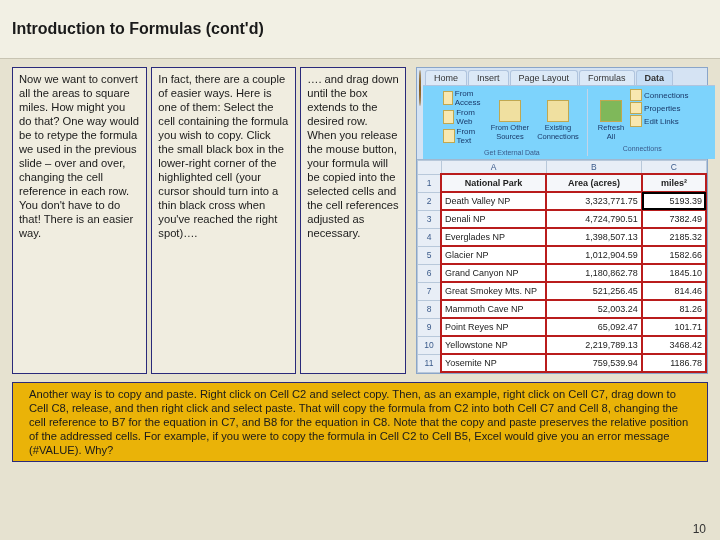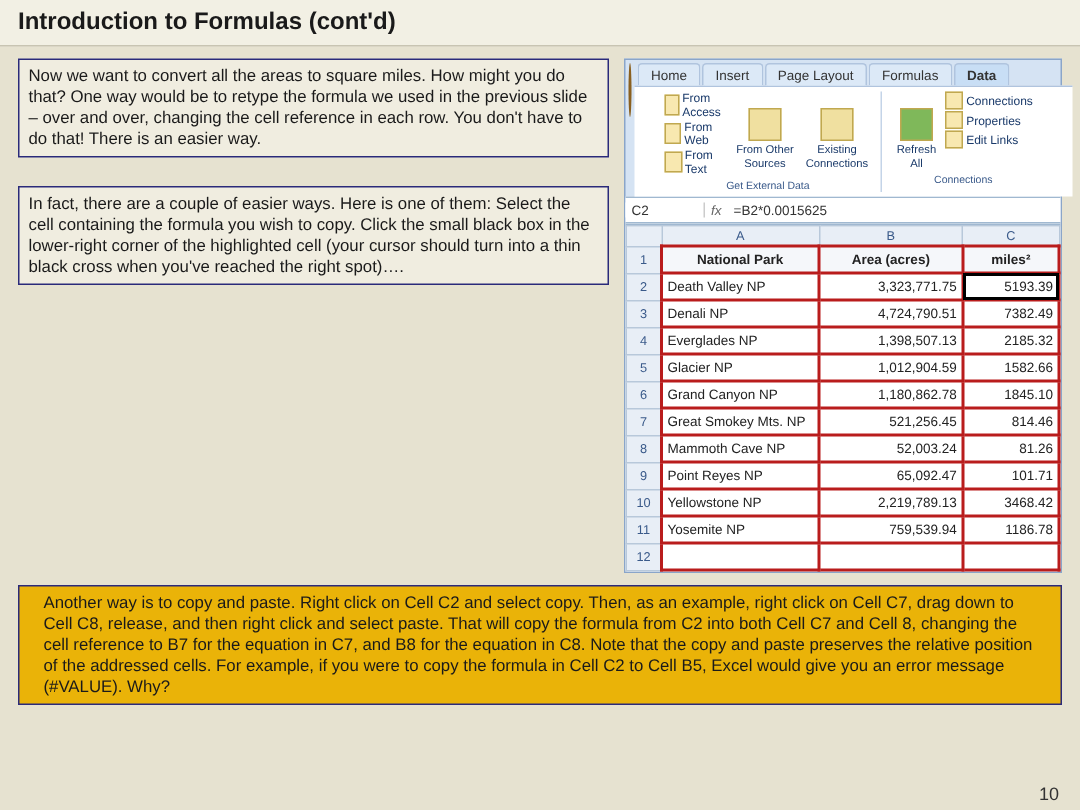--- a/index.html
+++ b/index.html
@@ -7,35 +7,35 @@
     width: 720px;
     height: 540px;
     background: #e6e2d0;
     font-family: Arial, sans-serif;
     position: relative;
     overflow: hidden;
   }
   .title-bar {
     background: #f2f0e4;
     border-bottom: 1px solid #c8c4b2;
-    padding: 6px 12px;
+    padding: 20px 12px;
     font-size: 16px;
     font-weight: bold;
     color: #1a1a1a;
   }
   .main {
     display: flex;
     padding: 8px 12px 4px 12px;
     gap: 10px;
   }
   .left-col {
     flex: 1;
     display: flex;
-    flex-direction: column;
-    gap: 19px;
+    flex-direction: row;
+    gap: 4px;
   }
   .text-box {
     border: 1px solid #2a2a7a;
     background: #f0ede0;
     padding: 4px 6px;
     font-size: 11.2px;
     line-height: 1.25;
     color: #1a1a1a;
   }
   .bottom-box {
@@ -84,21 +84,21 @@
     padding: 2px 8px;
     border: 1px solid #b0c4de;
     border-bottom: none;
     background: #dce9f7;
     border-radius: 3px 3px 0 0;
     margin-right: 1px;
   }
   .tab.active { background: #c8def5; font-weight: bold; }
   .ribbon {
     border-top: 1px solid #b0c4de;
-    background: #ffffff;
+    background: #7dd3fc;
     padding: 3px 20px;
     display: flex;
     gap: 8px;
   }
   .ribbon-group {
     display: flex;
     flex-direction: column;
     gap: 2px;
     border-right: 1px solid #c4d4e8;
     padding-right: 6px;
@@ -199,20 +199,21 @@
 </style>
 </head>
 <body>
 
 <div class="title-bar">Introduction to Formulas (cont'd)</div>
 
 <div class="main">
   <div class="left-col">
     <div class="text-box">Now we want to convert all the areas to square miles.  How might you do that?  One way would be to retype the formula we used in the previous slide – over and over, changing the cell reference in each row.  You don't have to do that!  There is an easier way.</div>
     <div class="text-box">In fact, there are a couple of easier ways.  Here is one of them: Select the cell containing the formula you wish to copy.  Click the small black box in the lower-right corner of the highlighted cell (your cursor should turn into a thin black cross when you've reached the right spot)….</div>
+    <div class="text-box">…. and drag down until the box extends to the desired row.  When you release the mouse button, your formula will be copied into the selected cells and the cell references adjusted as necessary.</div>
   </div>
 
   <div class="excel">
     <div class="ex-top">
       <div class="orb"></div>
       <div class="tabs-area">
         <div class="tabs">
           <div class="tab">Home</div>
           <div class="tab">Insert</div>
           <div class="tab">Page Layout</div>
@@ -270,25 +271,20 @@
                     <span>Edit Links</span>
                   </div>
               </div>
             </div>
             <div class="group-label">Connections</div>
           </div>
         </div>
       </div>
     </div>
 
-    <div class="fx-bar">
-      <div class="name-box">C2</div>
-      <div class="fx-label">fx</div>
-      <div class="fx-val">=B2*0.0015625</div>
-    </div>
 
     <div class="grid">
       <table>
         <tbody>
             <tr>
           <th class="rowh"></th>
           <th class="colh">A</th>
           <th>B</th>
           <th>C</th>
         </tr>
@@ -351,26 +347,20 @@
               <td>Yellowstone NP</td>
               <td class="num">2,219,789.13</td>
               <td class="num">3468.42</td>
             </tr>
         <tr>
               <th class="rowh">11</th>
               <td>Yosemite NP</td>
               <td class="num">759,539.94</td>
               <td class="num">1186.78</td>
             </tr>
-        <tr>
-              <th class="rowh">12</th>
-              <td></td>
-              <td class="num"></td>
-              <td class="num"></td>
-            </tr>
       </tbody>
         </table>
     </div>
   </div>
 </div>
 
 <div class="bottom-box">Another way is to copy and paste.  Right click on Cell C2 and select copy.  Then, as an example, right click on Cell C7, drag down to Cell C8, release, and then right click and select paste.  That will copy the formula from C2 into both Cell C7 and Cell 8, changing the cell reference to B7 for the equation in C7, and B8 for the equation in C8.  Note that the copy and paste preserves the relative position of the addressed cells.  For example, if you were to copy the formula in Cell C2 to Cell B5, Excel would give you an error message (#VALUE).  Why?</div>
 
 <div class="page-num">10</div>
 

